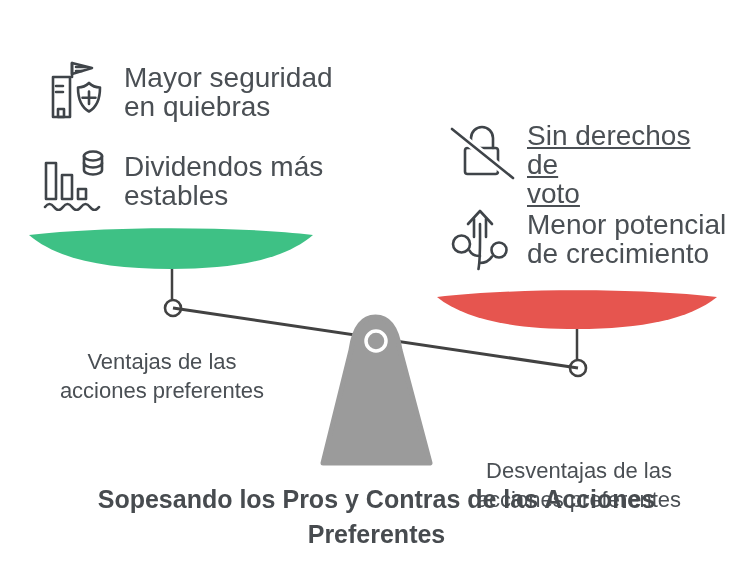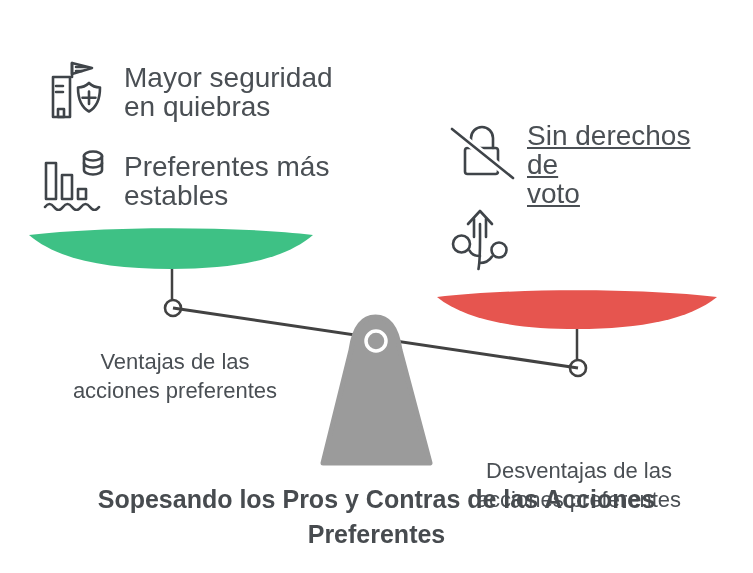--- a/index.html
+++ b/index.html
@@ -83,43 +83,45 @@
 
   <svg class="abs" style="left:43px;top:147px;" width="62" height="64" viewBox="0 0 62 64">
     <rect x="3" y="16" width="10" height="36" class="ic"></rect>
     <rect x="19" y="28" width="10" height="24" class="ic"></rect>
     <rect x="35" y="42" width="8" height="10" class="ic"></rect>
     <ellipse cx="50" cy="9" rx="9" ry="4.5" class="ic"></ellipse>
     <path d="M41 9 V23 C41 25.5 45 27.5 50 27.5 C55 27.5 59 25.5 59 23 V9" class="ic"></path>
     <path d="M41 16 C41 18.5 45 20.5 50 20.5 C55 20.5 59 18.5 59 16" class="ic"></path>
     <path d="M2 60 Q6.5 54 11 60 T20 60 T29 60 T38 60 T47 60 T56 60" class="ic"></path>
   </svg>
-  <div class="item-text" style="left:124px;top:152px;width:220px;">Preferentes más
+  <div class="item-text" style="left:124px;top:152px;width:220px;">Dividendos más
 estables</div>
 
   <svg class="abs" style="left:449px;top:119px;" width="70" height="64" viewBox="0 0 70 64">
     <path d="M22 29 V19 A11 11 0 0 1 44 19 V29" class="ic"></path>
     <rect x="16" y="29" width="33" height="26" rx="2.5" class="ic"></rect>
     <path d="M3 10 L64 59" stroke="#ffffff" stroke-width="8" fill="none"></path>
     <path d="M3 10 L64 59" class="ic"></path>
   </svg>
   <div class="item-text" style="left:527px;top:121px;width:200px;text-decoration:underline;">Sin derechos de
 voto</div>
 
   <svg class="abs" style="left:451px;top:206px;" width="58" height="68" viewBox="0 0 58 68">
     <path d="M17 18 L29 5 L41 18" class="ic"></path>
     <path d="M23 13 V31 M35 13 V31" class="ic"></path>
     <path d="M29 18 C29 40 29.5 52 27.5 63" class="ic"></path>
     <circle cx="10.5" cy="38" r="8.5" class="ic"></circle>
     <circle cx="48" cy="44" r="7.5" class="ic"></circle>
     <path d="M29 50 Q21 50 18.5 44.5" class="ic"></path>
     <path d="M28.5 57 Q37 57 41 50.5" class="ic"></path>
   </svg>
+  <div class="item-text" style="left:527px;top:210px;width:200px;">Menor potencial
+de crecimiento</div>
 
-  <div class="pan-label" style="left:55px;top:347px;">Ventajas de las
+  <div class="pan-label" style="left:42px;top:347px;">Ventajas de las
 acciones preferentes</div>
   <div class="pan-label" style="left:459px;top:408px;margin-top:48px;">Desventajas de las
 acciones preferentes</div>
 
   <div class="big-title">Sopesando los Pros y Contras de las Acciones
 Preferentes</div>
 
 </div>
 
 </body></html>

